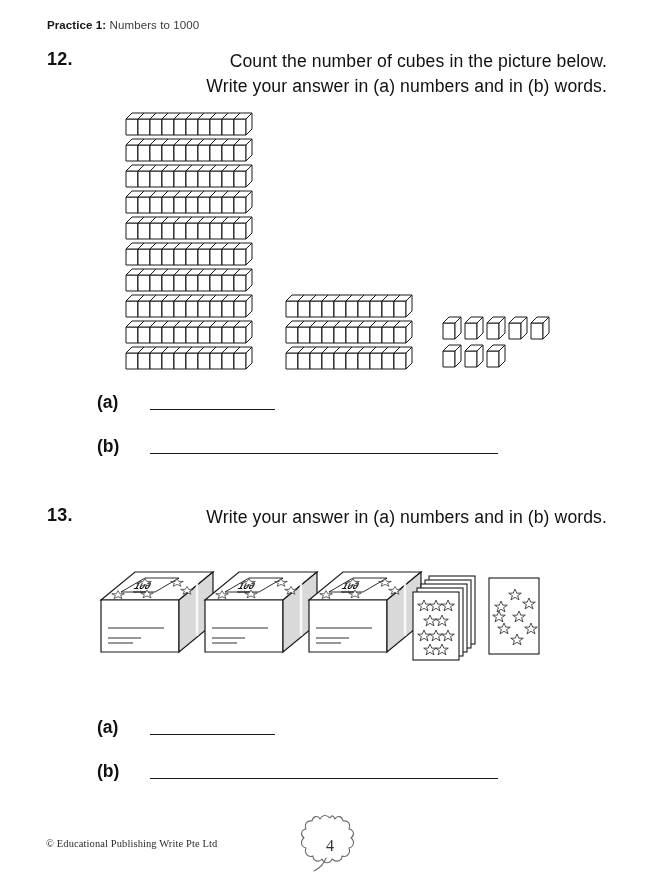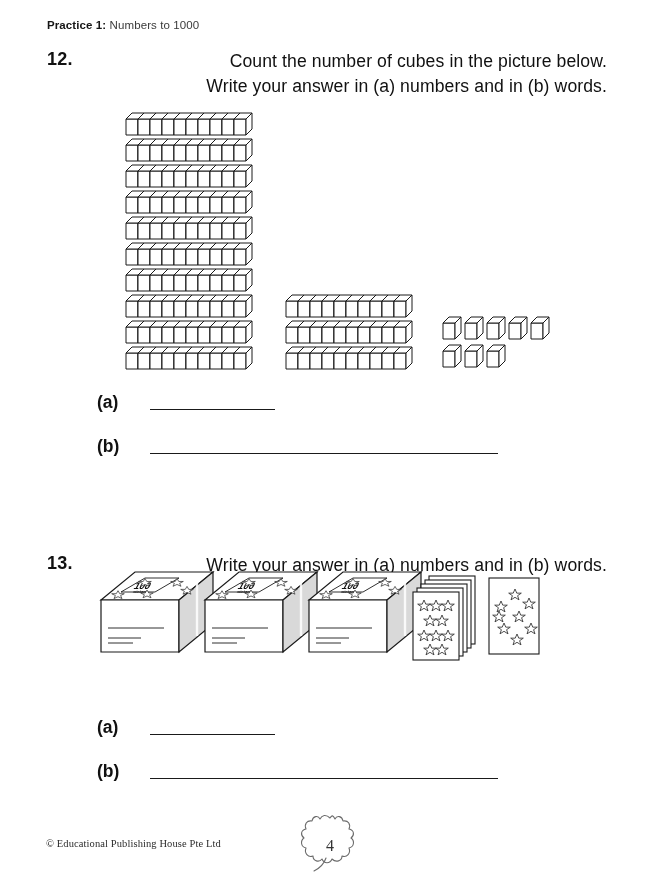--- a/index.html
+++ b/index.html
@@ -212,21 +212,21 @@
     <div class="ans-row">
       <span class="ans-label">(a)</span>
       <span class="ans-line short"></span>
     </div>
     <div class="ans-row">
       <span class="ans-label">(b)</span>
       <span class="ans-line long"></span>
     </div>
   </div>
 
-  <div class="question" style="top:505px;margin-top:48px;">
+  <div class="question" style="top:505px;">
     <div class="q-num">13.</div>
     <div class="q-text">
       <span class="ln">Write your answer in (a) numbers and in (b) words.</span>
     </div>
   </div>
 
   <div class="stickers">
     <svg width="650" height="700" viewBox="0 0 650 700">
       <defs>
 
@@ -315,21 +315,21 @@
     <div class="ans-row">
       <span class="ans-label">(a)</span>
       <span class="ans-line short"></span>
     </div>
     <div class="ans-row">
       <span class="ans-label">(b)</span>
       <span class="ans-line long"></span>
     </div>
   </div>
 
-  <div class="footer-copy">© Educational Publishing House Pte Ltd</div>
+  <div class="footer-copy">© Educational Publishing Write Pte Ltd</div>
 
   <div class="footer-leaf">
     <svg width="68" height="66" viewBox="0 0 68 66">
       <path d="M34 6 C30 2 26 3 24 7 C22 3 17 4 16 9 C11 8 8 12 10 17
                C5 18 4 23 8 26 C4 29 5 35 10 36 C8 41 12 46 17 44
                C17 49 23 51 26 47 C28 52 34 52 36 47 C40 51 46 49 46 44
                C51 46 55 41 53 36 C58 35 59 29 55 26 C59 23 58 18 53 17
                C55 12 52 8 47 9 C46 4 41 3 39 7 C37 3 36 3 34 6 Z" fill="#ffffff" stroke="#6b6b6b" stroke-width="1.1" stroke-linejoin="round"></path>
       <path d="M30 46 C28 52 24 56 18 59" fill="none" stroke="#6b6b6b" stroke-width="1.1" stroke-linecap="round"></path>
     </svg>

